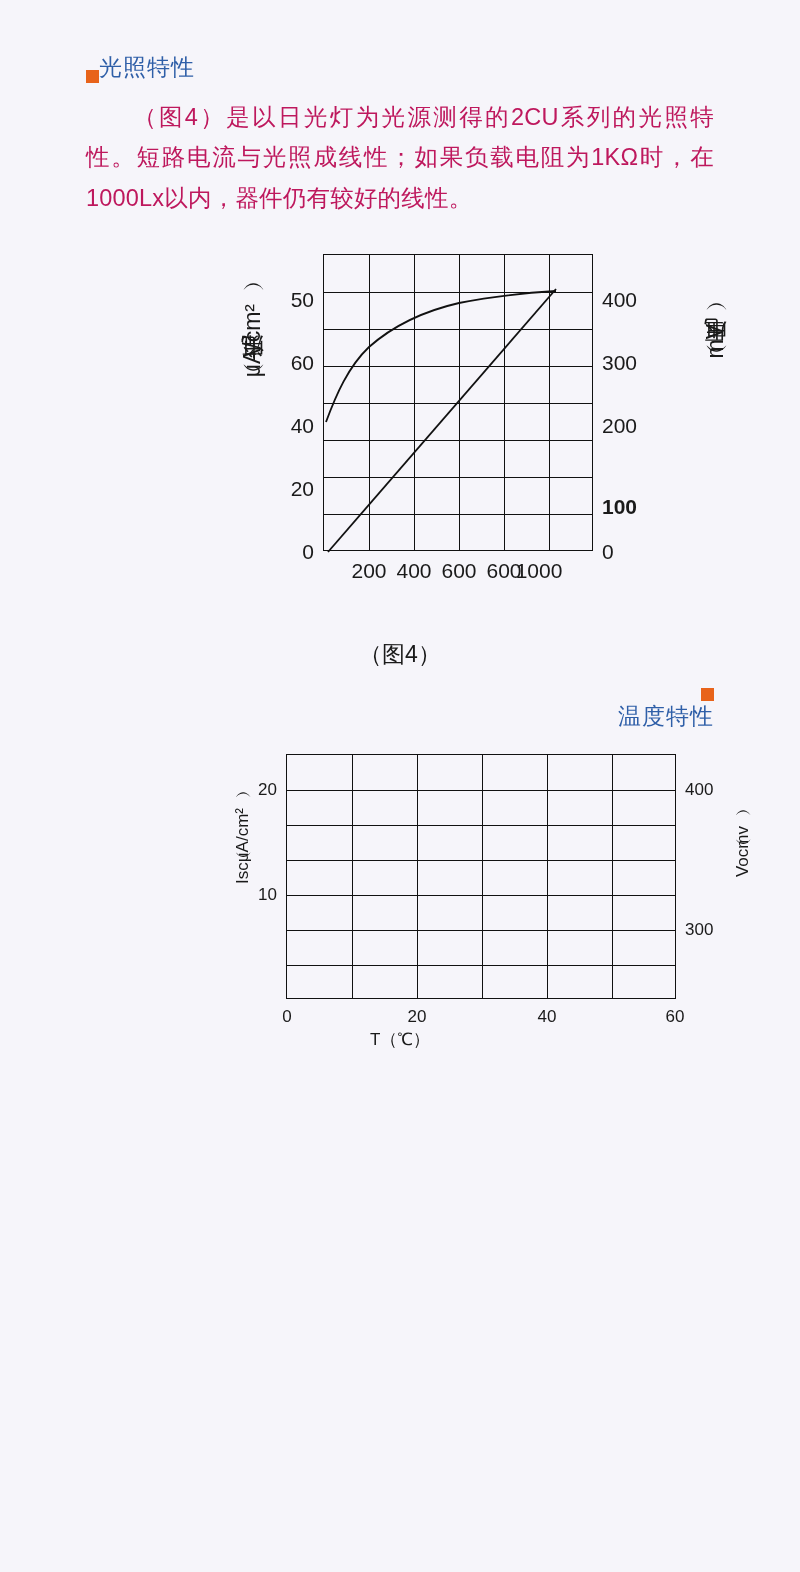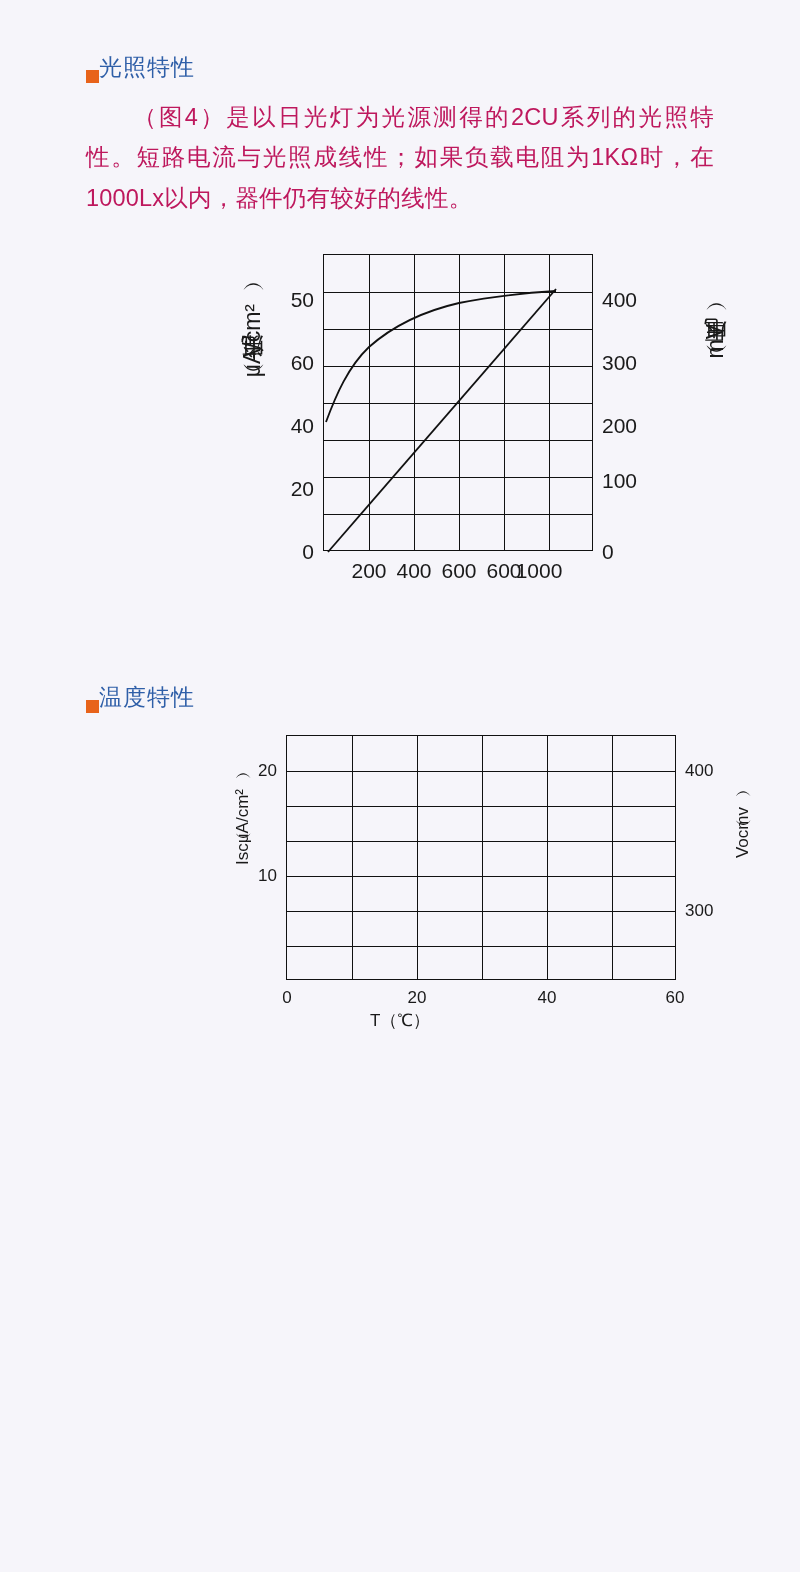--- a/index.html
+++ b/index.html
@@ -225,42 +225,43 @@
       <div class="grid-line-h" style="top:222px;"></div>
       <div class="grid-line-h" style="top:259px;"></div>
 
       <span class="ytick-left" style="top:297px;">0</span>
       <span class="ytick-left" style="top:234px;">20</span>
       <span class="ytick-left" style="top:171px;">40</span>
       <span class="ytick-left" style="top:108px;">60</span>
       <span class="ytick-left" style="top:45px;">50</span>
 
       <span class="ytick-right" style="top:297px;">0</span>
-      <span class="ytick-right" style="top:226px;">100</span>
+      <span class="ytick-right" style="top:252px;font-weight:bold;">100</span>
       <span class="ytick-right" style="top:171px;">200</span>
       <span class="ytick-right" style="top:108px;">300</span>
       <span class="ytick-right" style="top:45px;">400</span>
 
       <span class="xtick" style="left:45px;">200</span>
       <span class="xtick" style="left:90px;">400</span>
       <span class="xtick" style="left:135px;">600</span>
       <span class="xtick" style="left:180px;">600</span>
       <span class="xtick" style="left:215px;">1000</span>
 
       <svg class="curve-svg" width="270" height="297" viewBox="0 0 270 297">
 
         <path d="M2,167 C12,140 24,112 45,92 C70,70 100,56 135,48 C165,42 200,38 232,36" fill="none" stroke="#111" stroke-width="1.8"></path>
 
         <path d="M4,297 L232,34" fill="none" stroke="#111" stroke-width="1.8"></path>
       </svg>
     </div>
 
+    <div id="fig4-cap">（图4）</div>
   </div>
 
-  <div class="section-head" style="margin-top:8px;">
+  <div class="section-head" style="margin-top:14px;flex-direction:column;">
     <span class="bullet"></span>
     <span class="title">温度特性</span>
   </div>
 
 
   <div class="figure" id="fig5-wrap">
 
     <div id="fig5-ylabel-left" class="vlabel">Isc（μA/cm²）</div>
     <div id="fig5-ylabel-right" class="vlabel">Voc（mv）</div>
 

